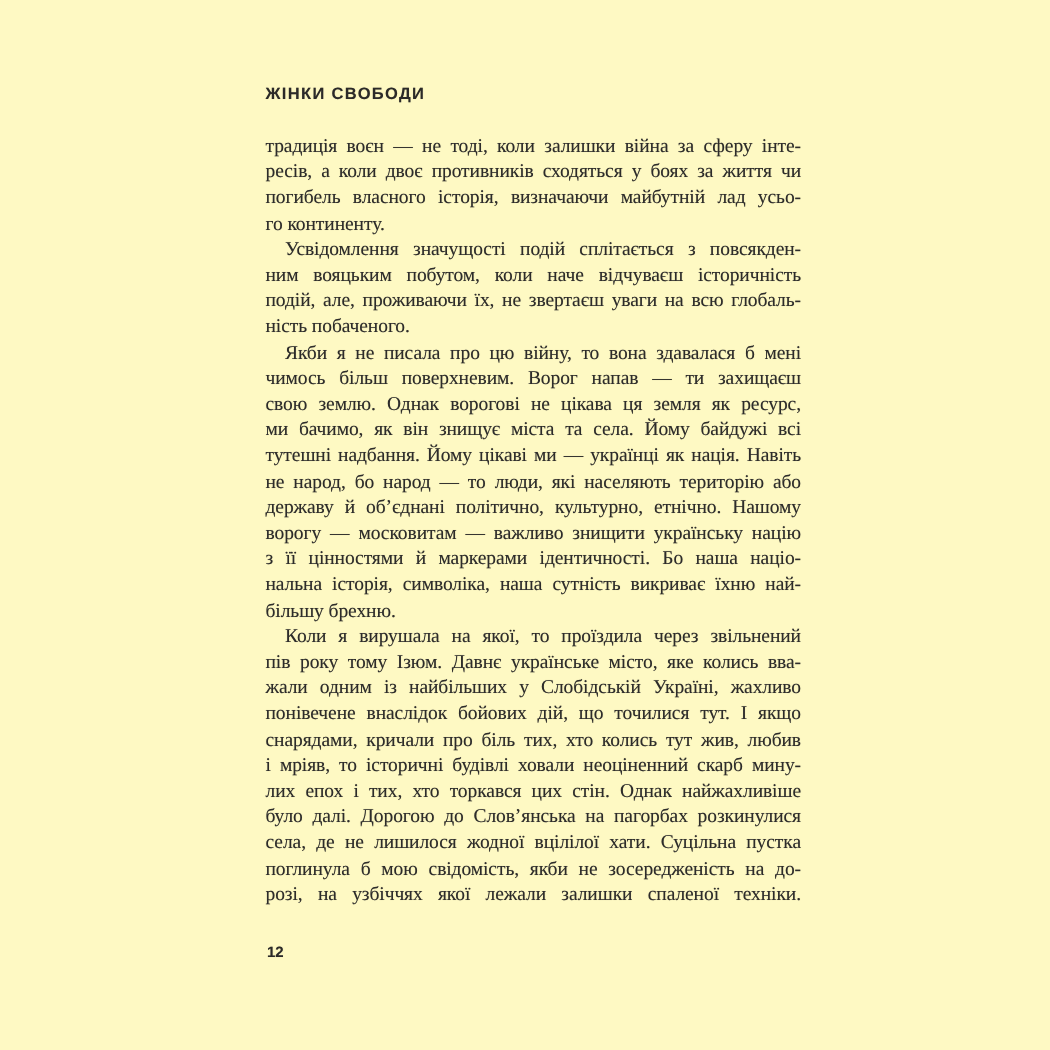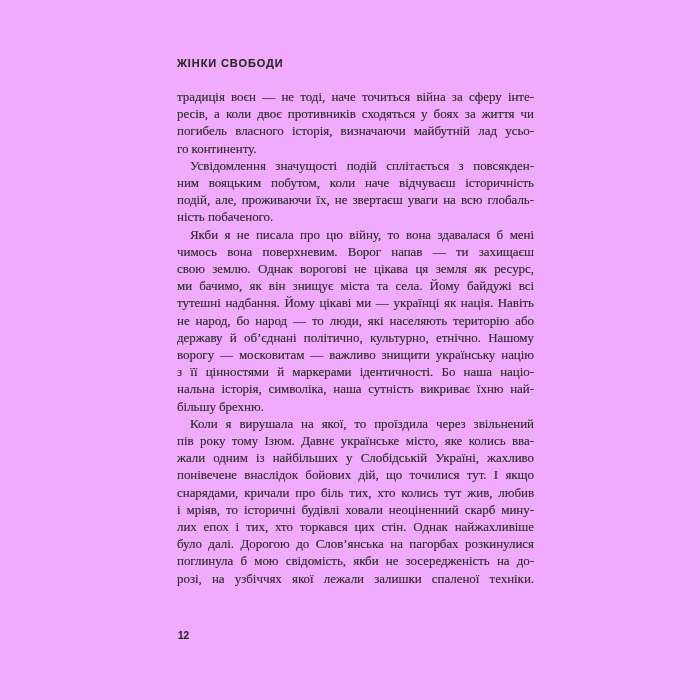--- a/index.html
+++ b/index.html
@@ -4,21 +4,21 @@
 <style>
   html, body {
     margin: 0;
     padding: 0;
     background: #ffffff;
   }
   .page {
     position: relative;
     width: 700px;
     height: 700px;
-    background: #f0abfc;
+    background: #fef9c3;
     overflow: hidden;
   }
   .running-head {
     position: absolute;
     left: 177px;
     top: 57px;
     font-family: "Liberation Sans", sans-serif;
     font-weight: 700;
     font-size: 11px;
     line-height: 13px;
@@ -62,45 +62,46 @@
     text-align: right;
   }
 </style>
 </head>
 <body>
 
 <div class="page">
   <div class="running-head">ЖІНКИ СВОБОДИ</div>
 
   <div class="text-block" id="text-block">
-      <div class="line">традиція воєн — не тоді, наче точиться війна за сферу інте-</div>
+      <div class="line">традиція воєн — не тоді, коли залишки війна за сферу інте-</div>
       <div class="line">ресів, а коли двоє противників сходяться у боях за життя чи</div>
       <div class="line">погибель власного історія, визначаючи майбутній лад усьо-</div>
       <div class="line para-end">го континенту.</div>
       <div class="line indent">Усвідомлення значущості подій сплітається з повсякден-</div>
       <div class="line">ним вояцьким побутом, коли наче відчуваєш історичність</div>
       <div class="line">подій, але, проживаючи їх, не звертаєш уваги на всю глобаль-</div>
       <div class="line para-end">ність побаченого.</div>
       <div class="line indent">Якби я не писала про цю війну, то вона здавалася б мені</div>
-      <div class="line">чимось вона поверхневим. Ворог напав — ти захищаєш</div>
+      <div class="line">чимось більш поверхневим. Ворог напав — ти захищаєш</div>
       <div class="line">свою землю. Однак ворогові не цікава ця земля як ресурс,</div>
       <div class="line">ми бачимо, як він знищує міста та села. Йому байдужі всі</div>
       <div class="line">тутешні надбання. Йому цікаві ми — українці як нація. Навіть</div>
       <div class="line">не народ, бо народ — то люди, які населяють територію або</div>
       <div class="line">державу й об’єднані політично, культурно, етнічно. Нашому</div>
       <div class="line">ворогу — московитам — важливо знищити українську націю</div>
       <div class="line">з її цінностями й маркерами ідентичності. Бо наша націо-</div>
       <div class="line">нальна історія, символіка, наша сутність викриває їхню най-</div>
       <div class="line para-end">більшу брехню.</div>
       <div class="line indent">Коли я вирушала на якої, то проїздила через звільнений</div>
       <div class="line">пів року тому Ізюм. Давнє українське місто, яке колись вва-</div>
       <div class="line">жали одним із найбільших у Слобідській Україні, жахливо</div>
       <div class="line">понівечене внаслідок бойових дій, що точилися тут. І якщо</div>
       <div class="line">снарядами, кричали про біль тих, хто колись тут жив, любив</div>
       <div class="line">і мріяв, то історичні будівлі ховали неоціненний скарб мину-</div>
       <div class="line">лих епох і тих, хто торкався цих стін. Однак найжахливіше</div>
       <div class="line">було далі. Дорогою до Слов’янська на пагорбах розкинулися</div>
+      <div class="line">села, де не лишилося жодної вцілілої хати. Суцільна пустка</div>
       <div class="line">поглинула б мою свідомість, якби не зосередженість на до-</div>
       <div class="line">розі, на узбіччях якої лежали залишки спаленої техніки.</div>
     </div>
 
   <div class="page-number">12</div>
 </div>
 
 </body></html>

